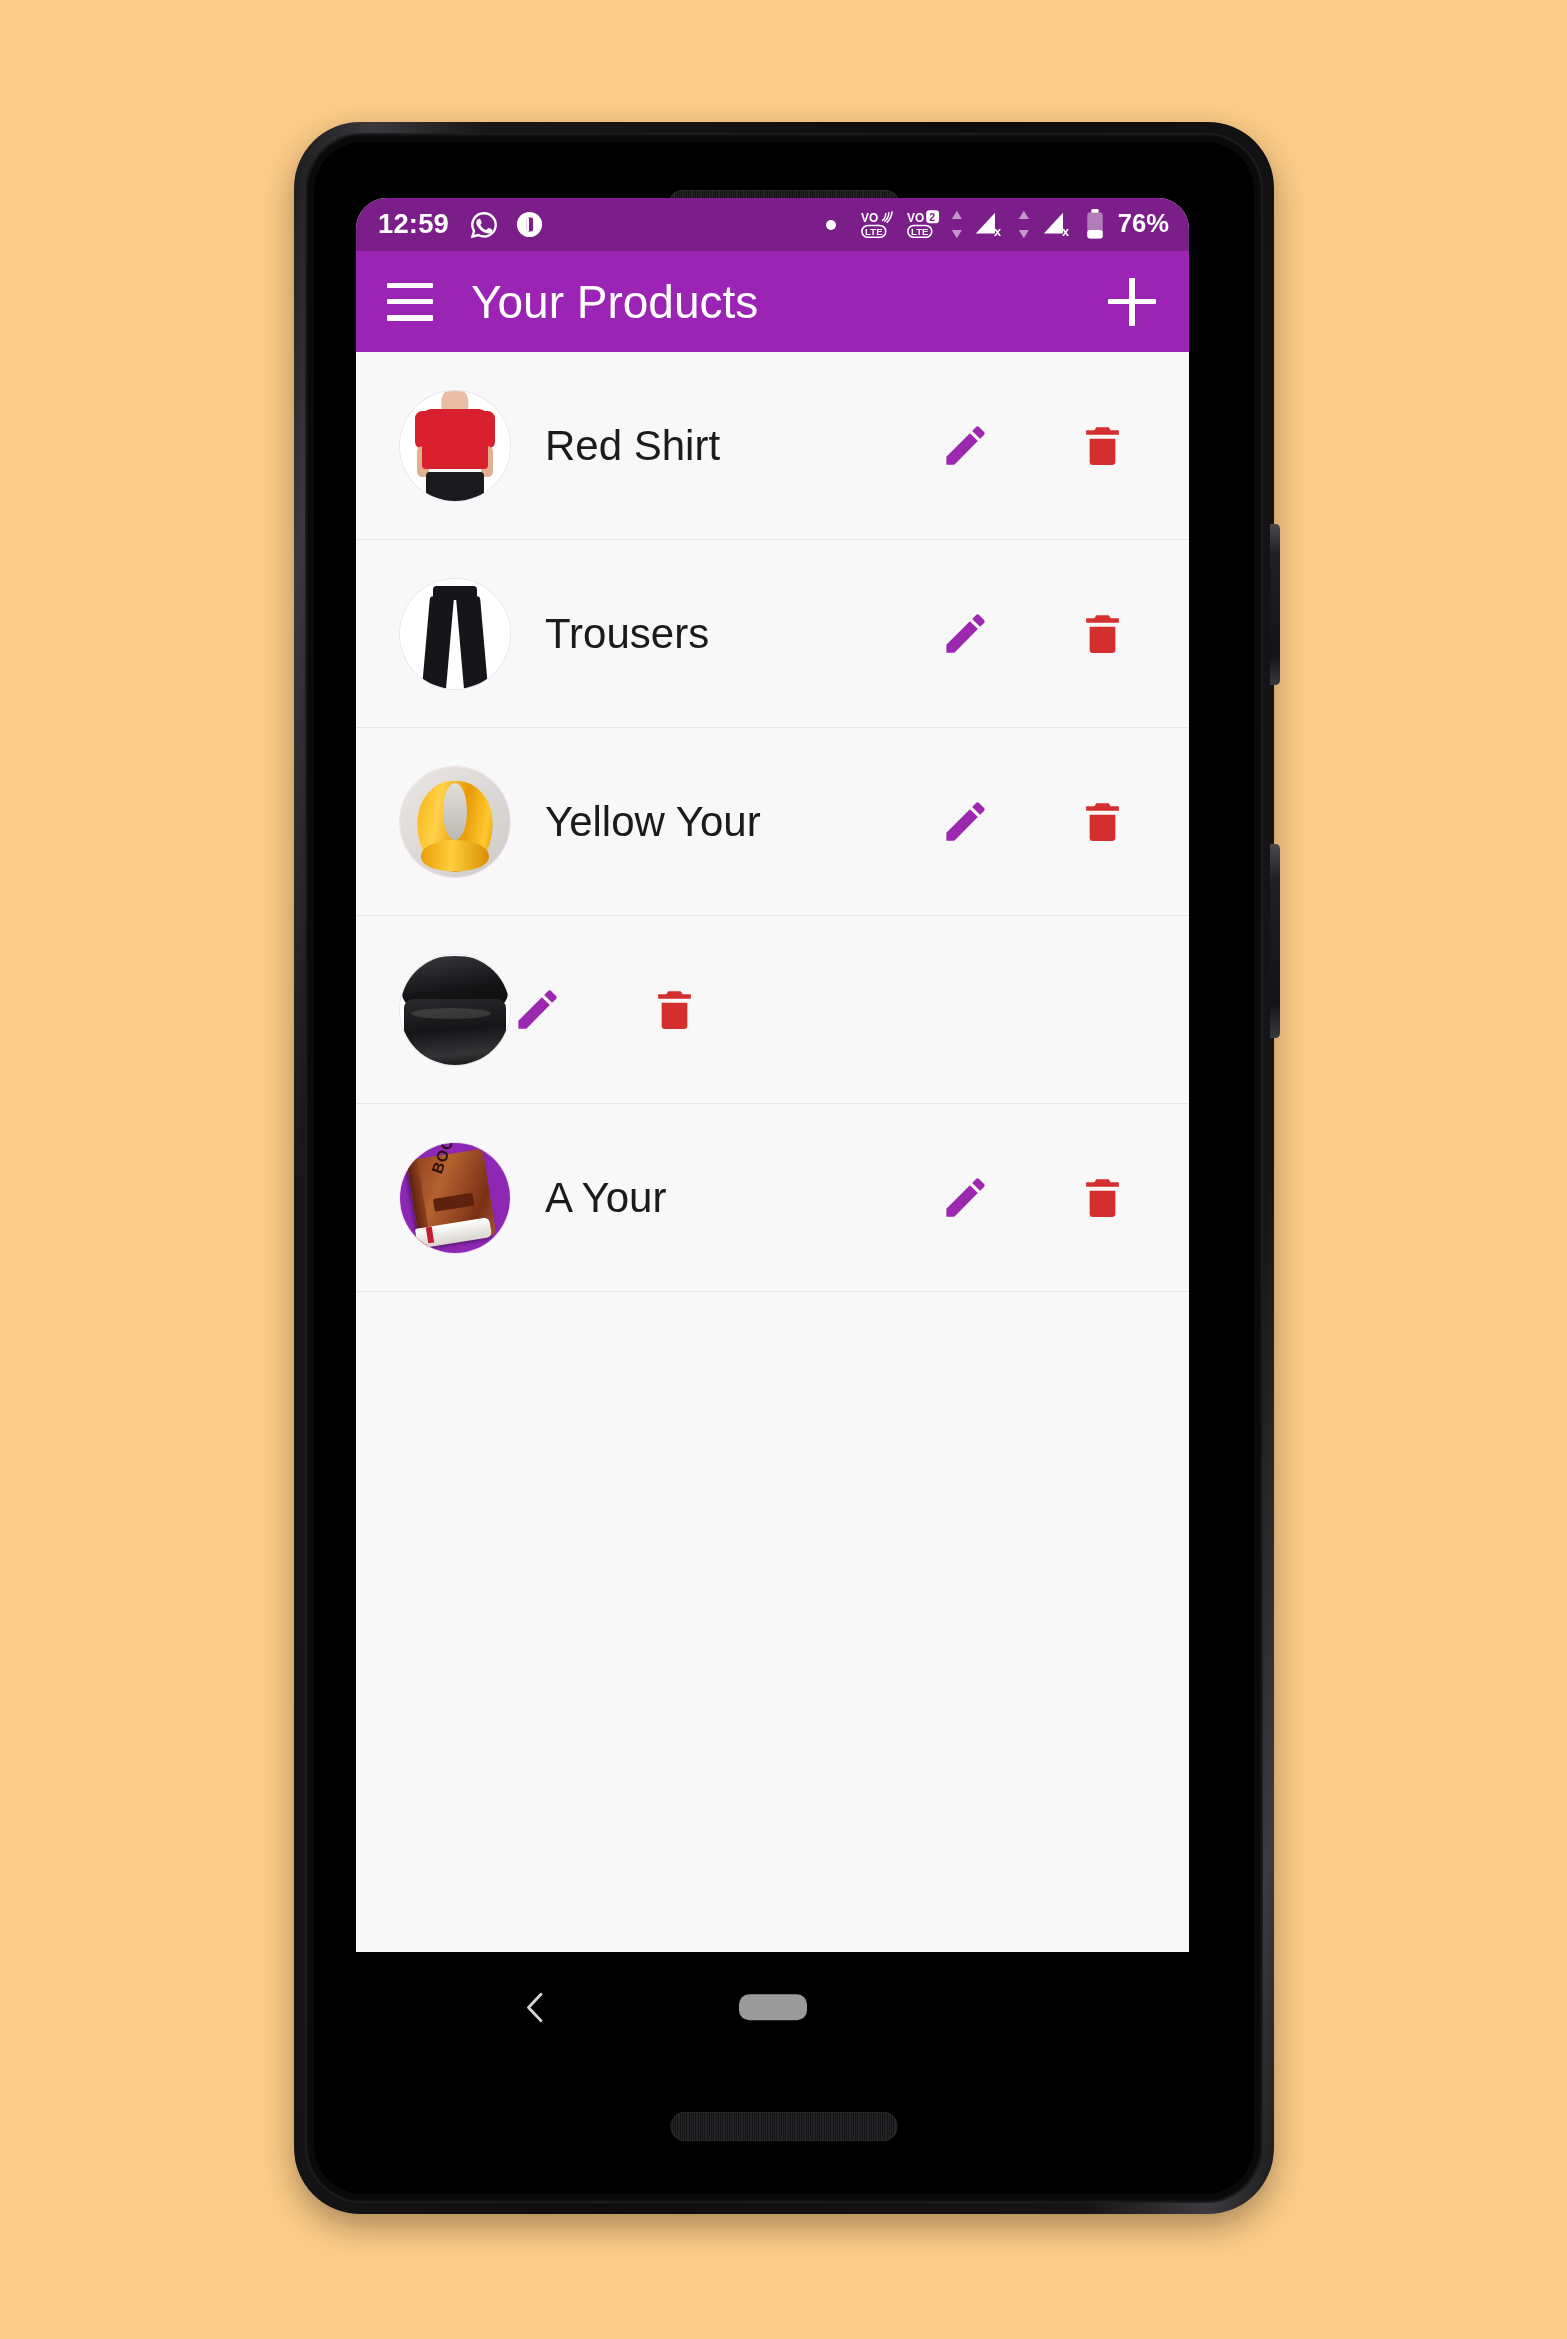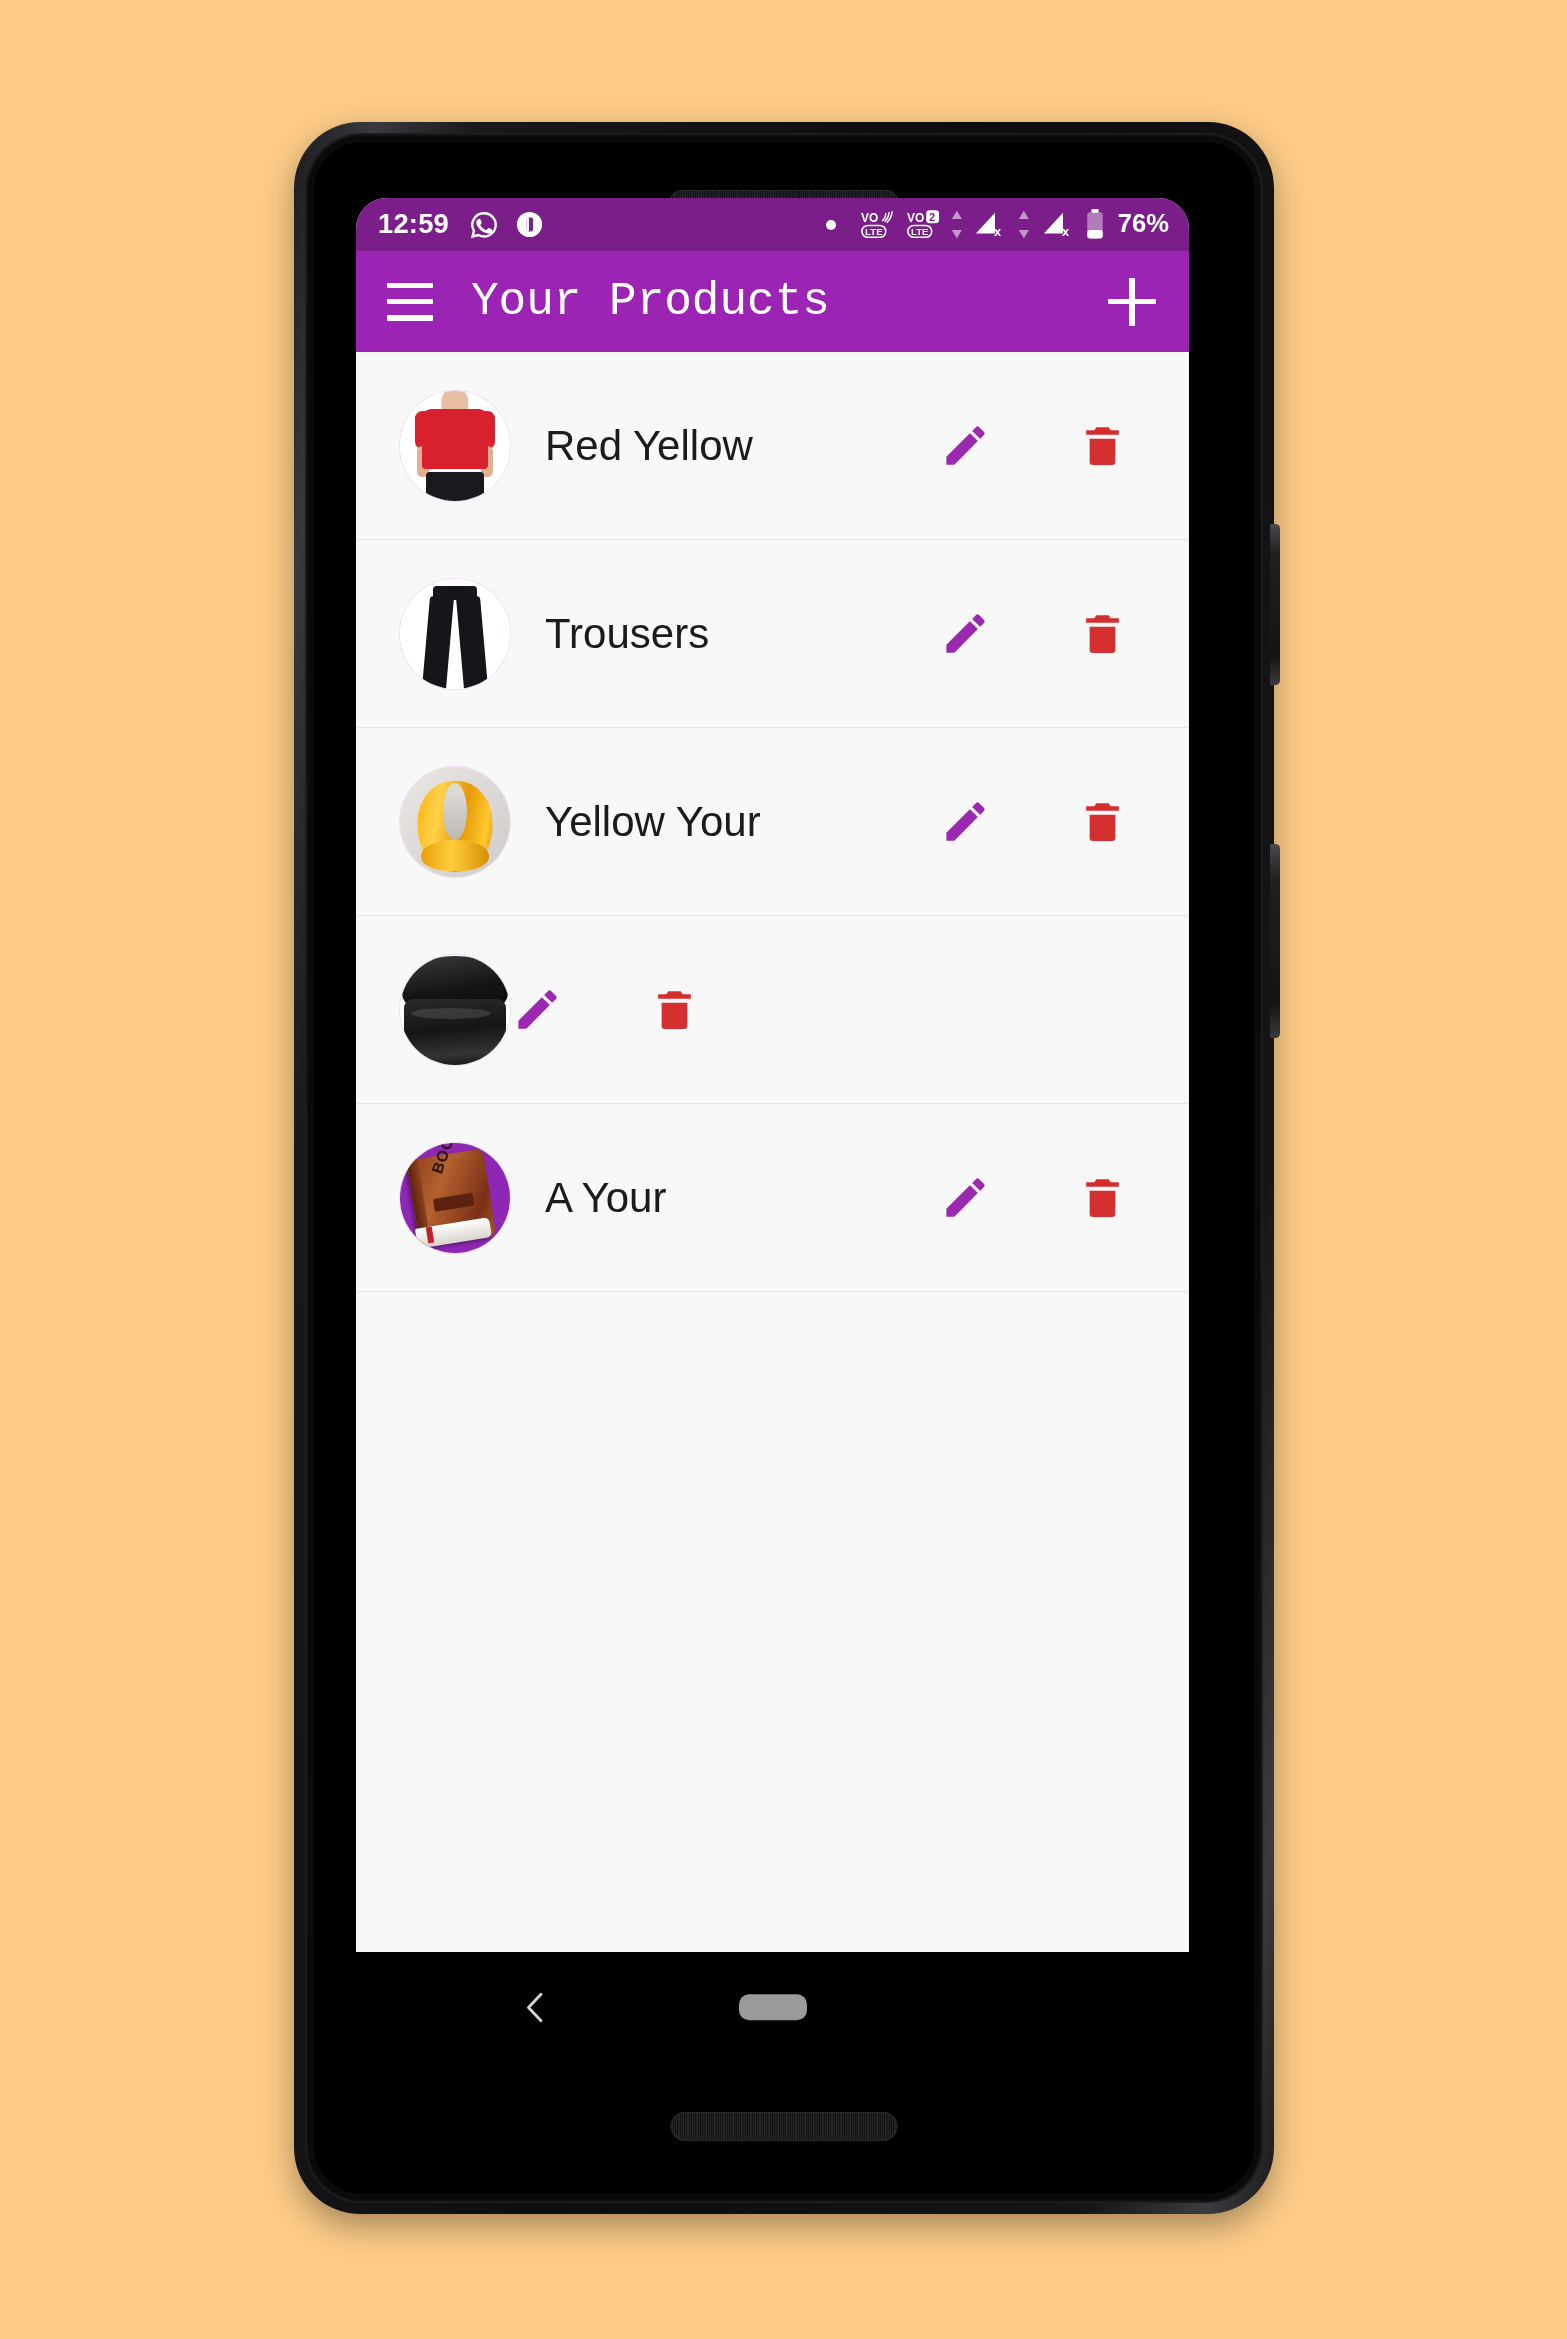--- a/index.html
+++ b/index.html
@@ -152,21 +152,20 @@
     margin-left: 2.7px;
   }
 
   
   #app-bar {
     flex: 0 0 101px;
     background: #9B24B5;
     display: flex;
     align-items: center;
     padding: 0 33px 0 31px;
-    font-family: Liberation Mono, monospace;
   }
   #menu-button {
     width: 46px;
     height: 38px;
     display: flex;
     flex-direction: column;
     justify-content: space-between;
     cursor: pointer;
     flex: 0 0 auto;
   }
@@ -508,21 +507,21 @@
             <div class="art art-shirt">
               <div class="head"></div>
                 <div class="sleeve-l"></div>
                 <div class="sleeve-r"></div>
               <div class="arm-l"></div>
                 <div class="arm-r"></div>
               <div class="torso"></div>
                 <div class="shorts"></div>
             </div>
           </div>
-          <div class="product-name">Red Yellow</div>
+          <div class="product-name">Red Shirt</div>
           <div class="row-actions">
             <div class="icon-btn">
               <svg width="51" height="51" viewBox="0 0 24 24">
                   <path fill="#9C27B0" d="M3 17.25V21h3.75L17.81 9.94l-3.75-3.75L3 17.25ZM20.71 7.04a1 1 0 0 0 0-1.41l-2.34-2.34a1 1 0 0 0-1.41 0l-1.83 1.83 3.75 3.75 1.83-1.83Z"></path>
                 </svg>
             </div>
             <div class="icon-btn">
               <svg width="49" height="49" viewBox="0 0 24 24">
                   <path fill="#D32F2F" d="M9 3h6l1 1.5h4v2.2H4V4.5h4L9 3Zm-3.3 5.7h12.6V20a1.6 1.6 0 0 1-1.6 1.6H7.3A1.6 1.6 0 0 1 5.7 20V8.7Z"></path>
                 </svg>

